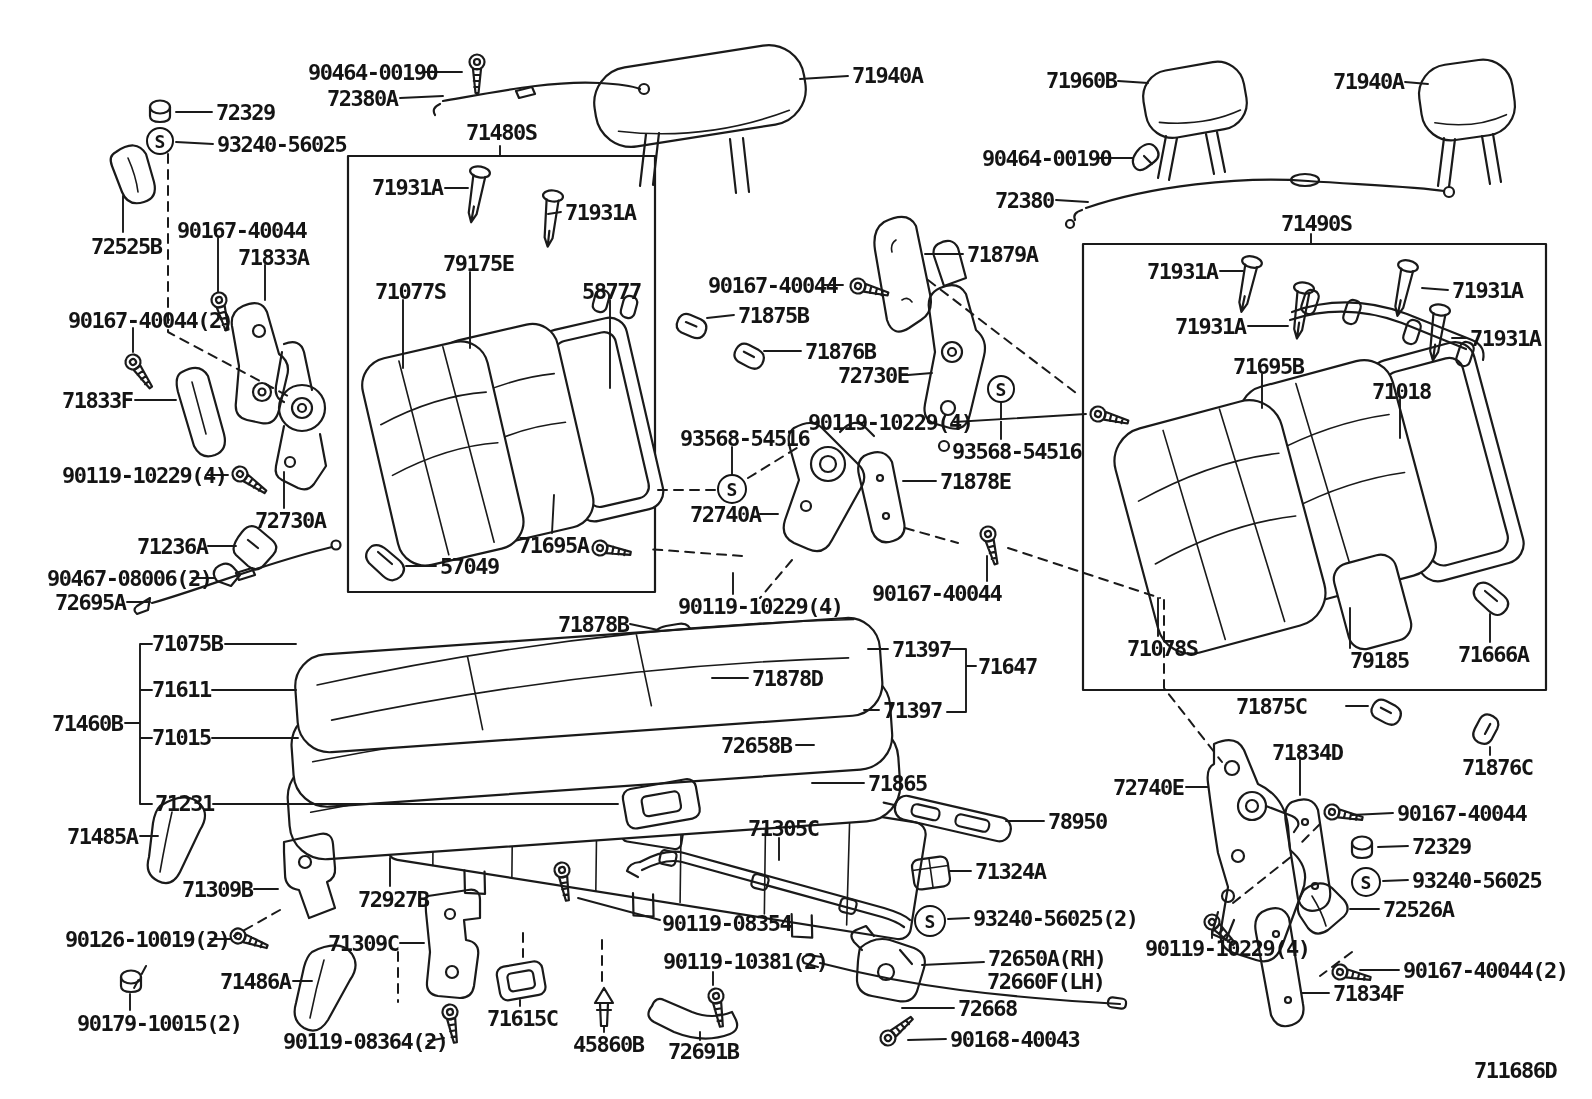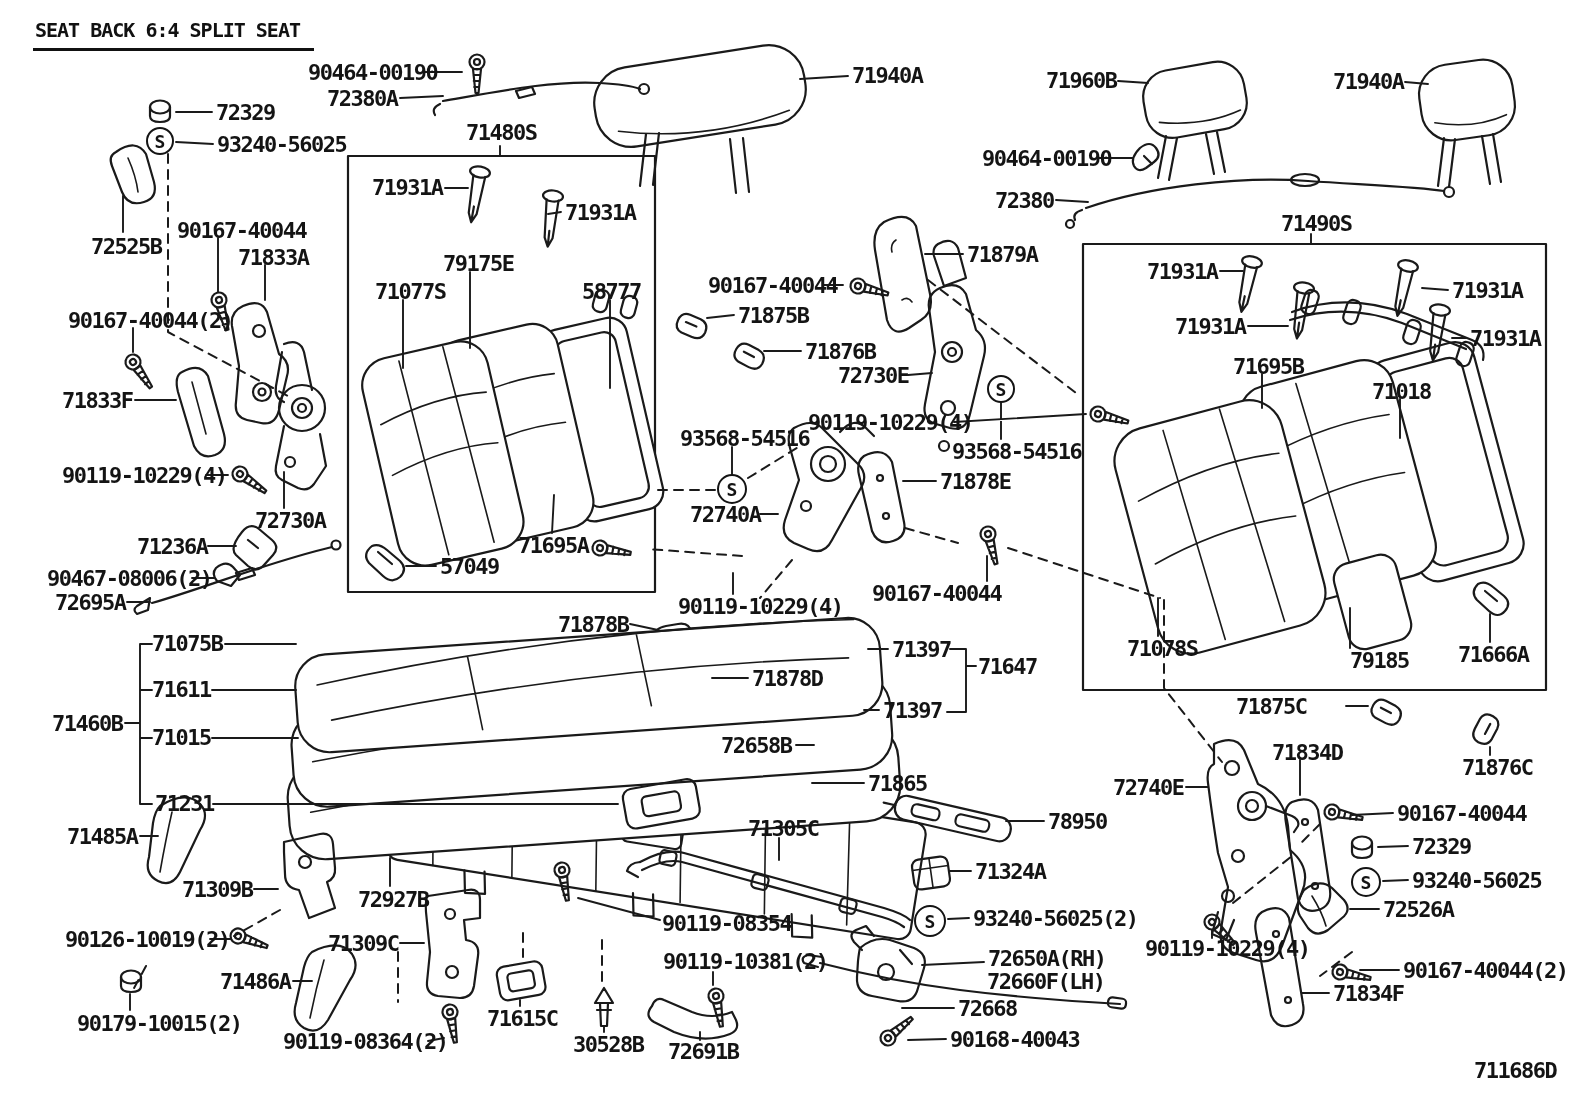--- a/index.html
+++ b/index.html
@@ -410,21 +410,20 @@
       M140,836 H158 M254,889 H278 M390,886 V858 M210,939 H230 M400,943 H424
       M293,981 H312 M130,1010 V994 M428,1041 L444,1038 M520,1006 V1000
       M604,1032 V1026 M700,1040 V1032 M660,920 L578,898 M713,972 V985 M779,838 V860
       M1044,821 H1006 M971,871 H950 M969,918 L948,919 M984,962 L922,965
       M954,1008 H902 M946,1039 L908,1040
       M1393,813 L1352,815 M1408,846 L1378,847 M1408,880 L1383,881 M1379,909 H1350
       M1212,930 V938 M1399,970 L1360,970 M1329,993 H1302"></path>
   </g>
 </svg>
 
-<div id="title">SEAT BACK 6:4 SPLIT SEAT</div>
 <div id="dcode">711686D</div>
 <div id="labels-layer">
       <div class="lbl" style="left: 308px; top: 62px;">90464-00190</div>
       <div class="lbl" style="left: 327px; top: 88px;">72380A</div>
       <div class="lbl" style="left: 216px; top: 102px;">72329</div>
       <div class="lbl" style="left: 217px; top: 134px;">93240-56025</div>
       <div class="lbl" style="left: 466px; top: 122px;">71480S</div>
       <div class="lbl" style="left: 372px; top: 177px;">71931A</div>
       <div class="lbl" style="left: 565px; top: 202px;">71931A</div>
       <div class="lbl" style="left: 443px; top: 253px;">79175E</div>
@@ -487,21 +486,21 @@
       <div class="lbl" style="left: 155px; top: 793px;">71231</div>
       <div class="lbl" style="left: 67px; top: 826px;">71485A</div>
       <div class="lbl" style="left: 182px; top: 879px;">71309B</div>
       <div class="lbl" style="left: 358px; top: 889px;">72927B</div>
       <div class="lbl" style="left: 65px; top: 929px;">90126-10019(2)</div>
       <div class="lbl" style="left: 328px; top: 933px;">71309C</div>
       <div class="lbl" style="left: 220px; top: 971px;">71486A</div>
       <div class="lbl" style="left: 77px; top: 1013px;">90179-10015(2)</div>
       <div class="lbl" style="left: 283px; top: 1031px;">90119-08364(2)</div>
       <div class="lbl" style="left: 487px; top: 1008px;">71615C</div>
-      <div class="lbl" style="left: 573px; top: 1034px;">30528B</div>
+      <div class="lbl" style="left: 573px; top: 1034px;">45860B</div>
       <div class="lbl" style="left: 668px; top: 1041px;">72691B</div>
       <div class="lbl" style="left: 662px; top: 913px;">90119-08354</div>
       <div class="lbl" style="left: 663px; top: 951px;">90119-10381(2)</div>
       <div class="lbl" style="left: 748px; top: 818px;">71305C</div>
       <div class="lbl" style="left: 1048px; top: 811px;">78950</div>
       <div class="lbl" style="left: 975px; top: 861px;">71324A</div>
       <div class="lbl" style="left: 973px; top: 908px;">93240-56025(2)</div>
       <div class="lbl" style="left: 988px; top: 948px;">72650A(RH)</div>
       <div class="lbl" style="left: 987px; top: 971px;">72660F(LH)</div>
       <div class="lbl" style="left: 958px; top: 998px;">72668</div>

